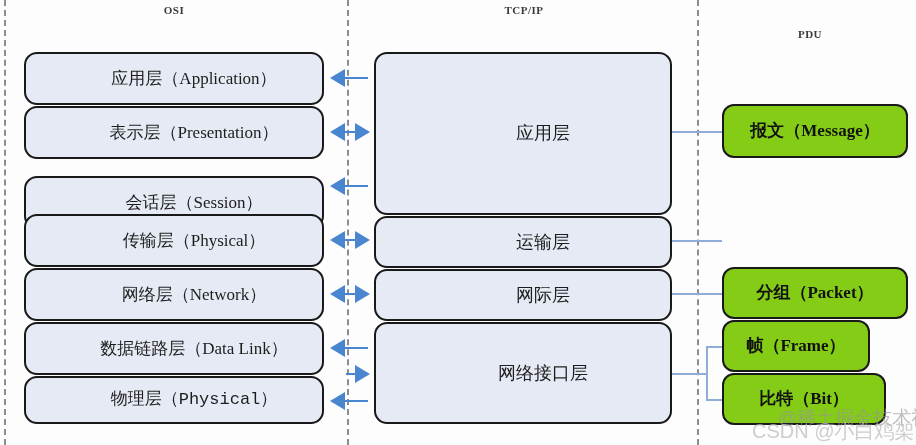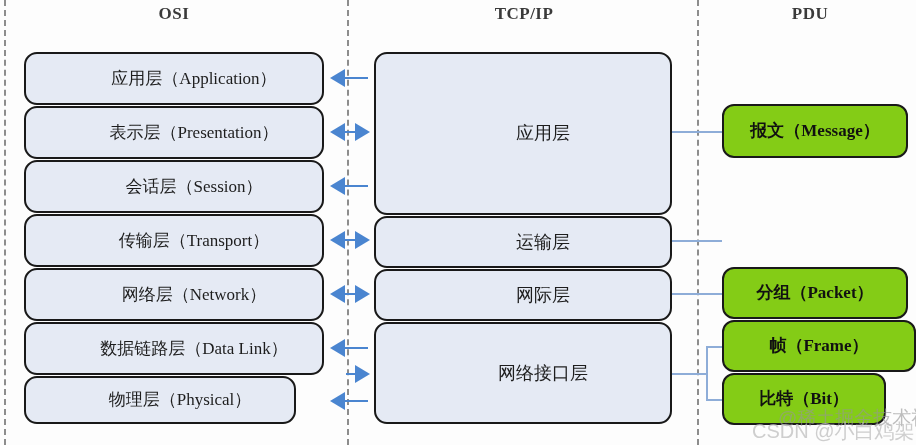--- a/index.html
+++ b/index.html
@@ -30,21 +30,21 @@
     height: 445px;
     border-left: 2px dashed #8d8d8d;
   }
 
   
   .col-header {
     position: absolute;
     top: 4px;
     text-align: center;
     font-family: "Liberation Serif", serif;
-    font-size: 17px;
+    font-size: 11px;
     font-weight: 600;
     color: #3a3a3a;
     letter-spacing: 0.5px;
   }
 
   
   .node {
     position: absolute;
     box-sizing: border-box;
     border: 2.5px solid #191919;
@@ -127,38 +127,38 @@
 <body>
 
 <div id="diagram">
 
   <div class="divider" style="left:4px;"></div>
   <div class="divider" style="left:347px;"></div>
   <div class="divider" style="left:697px;"></div>
 
   <div class="col-header" style="left:24px;  width:300px;">OSI</div>
   <div class="col-header" style="left:374px; width:300px;">TCP/IP</div>
-  <div class="col-header" style="left:715px; width:190px;">PDU</div>
+  <div class="col-header" style="left:715px; width:190px;margin-top:24px;">PDU</div>
 
   <div class="node blue" style="left:24px; top:52px;  width:300px; height:53px;">应用层（Application）</div>
   <div class="node blue" style="left:24px; top:106px; width:300px; height:53px;">表示层（Presentation）</div>
-  <div class="node blue" style="left:24px; top:160px; width:300px; height:53px;">会话层（Session）</div>
-  <div class="node blue" style="left:24px; top:214px; width:300px; height:53px;">传输层（Transport）</div>
+  <div class="node blue" style="left:24px; top:176px; width:300px; height:53px;">会话层（Session）</div>
+  <div class="node blue" style="left:24px; top:214px; width:300px; height:53px;">传输层（Physical）</div>
   <div class="node blue" style="left:24px; top:268px; width:300px; height:53px;">网络层（Network）</div>
   <div class="node blue" style="left:24px; top:322px; width:300px; height:53px;">数据链路层（Data Link）</div>
-  <div class="node blue" style="left:24px; top:376px; width:272px; height:48px;">物理层（Physical）</div>
+  <div class="node blue" style="left:24px; top:376px; width:300px; height:48px;font-family:Liberation Mono, monospace;">物理层（Physical）</div>
 
   <div class="node blue tcp" style="left:374px; top:52px;  width:298px; height:163px;">应用层</div>
   <div class="node blue tcp" style="left:374px; top:216px; width:298px; height:52px;">运输层</div>
   <div class="node blue tcp" style="left:374px; top:269px; width:298px; height:52px;">网际层</div>
   <div class="node blue tcp" style="left:374px; top:322px; width:298px; height:102px;">网络接口层</div>
 
   <div class="node green" style="left:722px; top:104px; width:186px; height:54px;">报文（Message）</div>
   <div class="node green" style="left:722px; top:267px; width:186px; height:52px;">分组（Packet）</div>
-  <div class="node green" style="left:722px; top:320px; width:194px; height:52px;">帧（Frame）</div>
+  <div class="node green" style="left:722px; top:320px; width:148px; height:52px;">帧（Frame）</div>
   <div class="node green" style="left:722px; top:373px; width:164px; height:52px;">比特（Bit）</div>
 
   <div class="arrow-stem" style="left:332px; top:77px;  width:36px;"></div>
   <div class="arrow-left" style="left:330px; top:69px;"></div>
 
   <div class="arrow-stem" style="left:332px; top:131px; width:36px;"></div>
   <div class="arrow-left" style="left:330px; top:123px;"></div>
   <div class="arrow-right" style="left:355px; top:123px;"></div>
 
   <div class="arrow-stem" style="left:332px; top:185px; width:36px;"></div>

